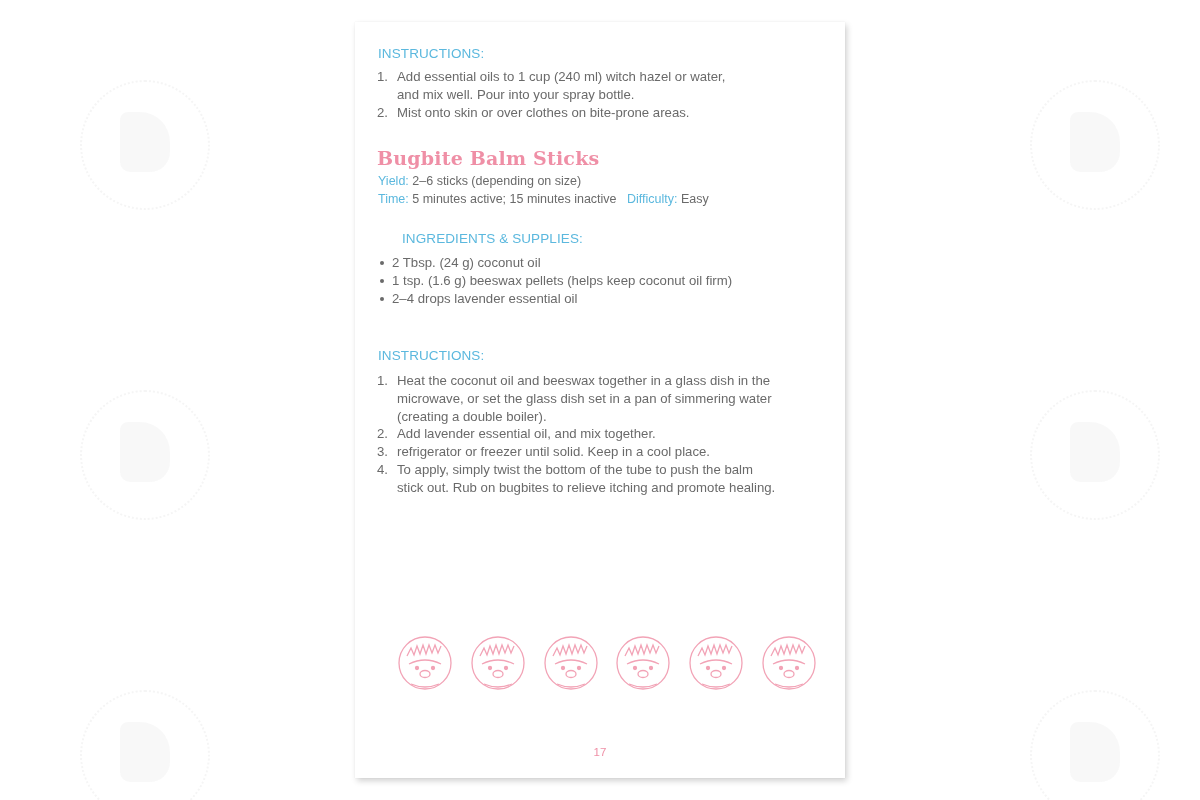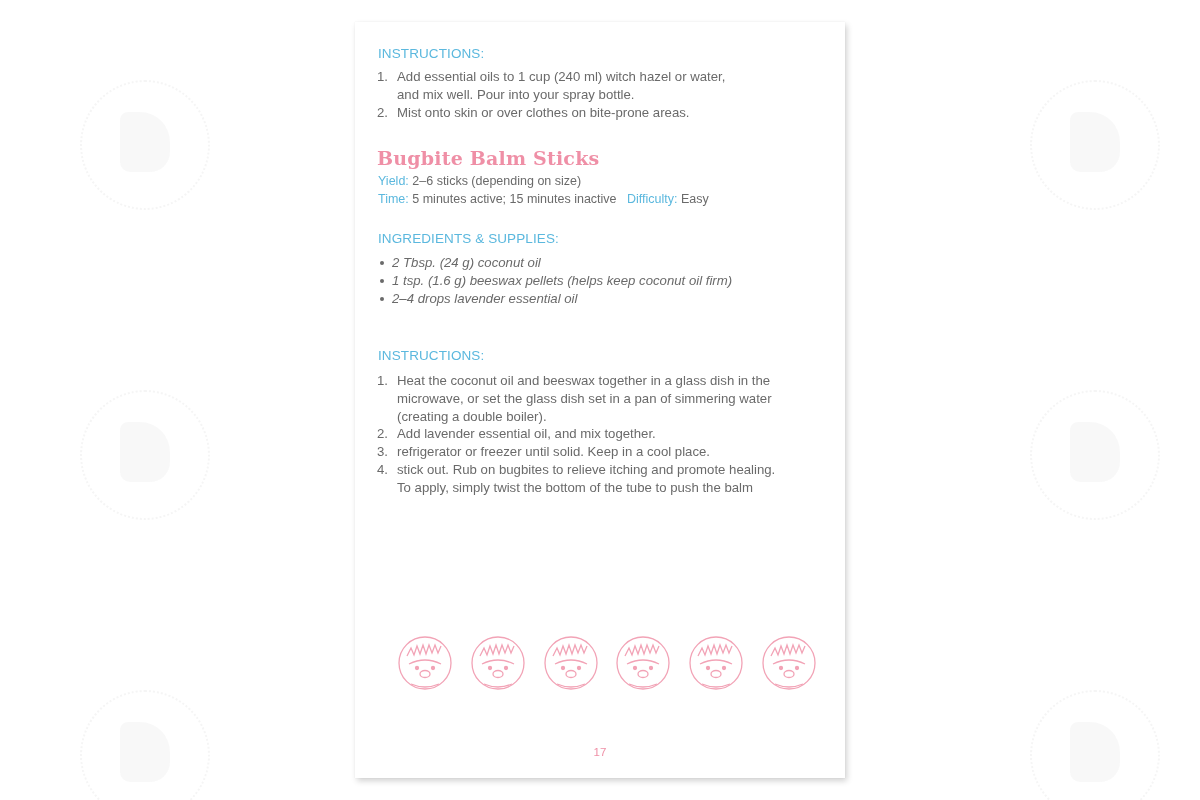--- a/index.html
+++ b/index.html
@@ -25,21 +25,21 @@
       position: absolute; left: 23px;
       color: #5bb8de; font-size: 13.5px; letter-spacing: 0.1px;
     }
     .body-text { color: #6a6a6a; font-size: 13.2px; line-height: 17.8px; }
 
     ol.steps { list-style: none; position: absolute; left: 22px; width: 450px; }
     ol.steps li { position: relative; padding-left: 20px; }
     ol.steps li .num { position: absolute; left: 0; top: 0; }
 
     ul.bullets { list-style: none; position: absolute; left: 23px; width: 450px; }
-    ul.bullets li { position: relative; padding-left: 14px; font-style: italic; }
+    ul.bullets li { position: relative; padding-left: 14px; }
     ul.bullets li::before {
       content: ""; position: absolute; left: 2px; top: 7px; width: 4px; height: 4px;
       border-radius: 50%; background: #6a6a6a;
     }
 
     .recipe-title {
       position: absolute; left: 22px; top: 125px;
       font-family: "DejaVu Serif", "Liberation Serif", serif; font-weight: bold;
       font-size: 19px; color: #ef8fa6; letter-spacing: 0.2px;
     }
@@ -84,21 +84,21 @@
     <span class="k">Yield:</span>
     <span>2–6 sticks (depending on size)</span>
   </div>
   <div class="meta" style="top:170px;">
     <span class="k">Time:</span>
     <span>5 minutes active; 15 minutes inactive</span>
     &nbsp;&nbsp;<span class="k">Difficulty:</span>
     <span>Easy</span>
   </div>
 
-  <div class="section-label" style="top:209px;">INGREDIENTS &amp; SUPPLIES:</div>
+  <div class="section-label" style="top:209px;margin-left:24px;">INGREDIENTS &amp; SUPPLIES:</div>
   <ul class="bullets body-text" style="top:232px;">
     <li>2 Tbsp. (24 g) coconut oil</li>
     <li>1 tsp. (1.6 g) beeswax pellets (helps keep coconut oil firm)</li>
     <li>2–4 drops lavender essential oil</li>
   </ul>
 
   <div class="section-label" style="top:326px;">INSTRUCTIONS:</div>
   <ol class="steps body-text" style="top:350px;">
     <li>
       <span class="num">1.</span>
@@ -109,22 +109,22 @@
     <li>
       <span class="num">2.</span>
       <div>Add lavender essential oil, and mix together.</div>
     </li>
     <li>
       <span class="num">3.</span>
       <div>refrigerator or freezer until solid. Keep in a cool place.</div>
     </li>
     <li>
       <span class="num">4.</span>
+      <div>To apply, simply twist the bottom of the tube to push the balm</div>
       <div>stick out. Rub on bugbites to relieve itching and promote healing.</div>
-      <div>To apply, simply twist the bottom of the tube to push the balm</div>
     </li>
   </ol>
 
   <div class="hedgehogs">
     <svg class="hedgehog" viewBox="0 0 56 58">
         <g fill="none" stroke="#f2a3b6" stroke-width="1.3">
           <circle cx="28" cy="29" r="26"></circle>
           <path d="M10 22 l4-8 l3 7 l3-9 l3 8 l3-9 l3 9 l3-9 l3 8 l3-8 l3 8 l3-7"></path>
           <path d="M12 30 q16-8 32 0"></path>
           <ellipse cx="28" cy="40" rx="5" ry="3.5"></ellipse>

